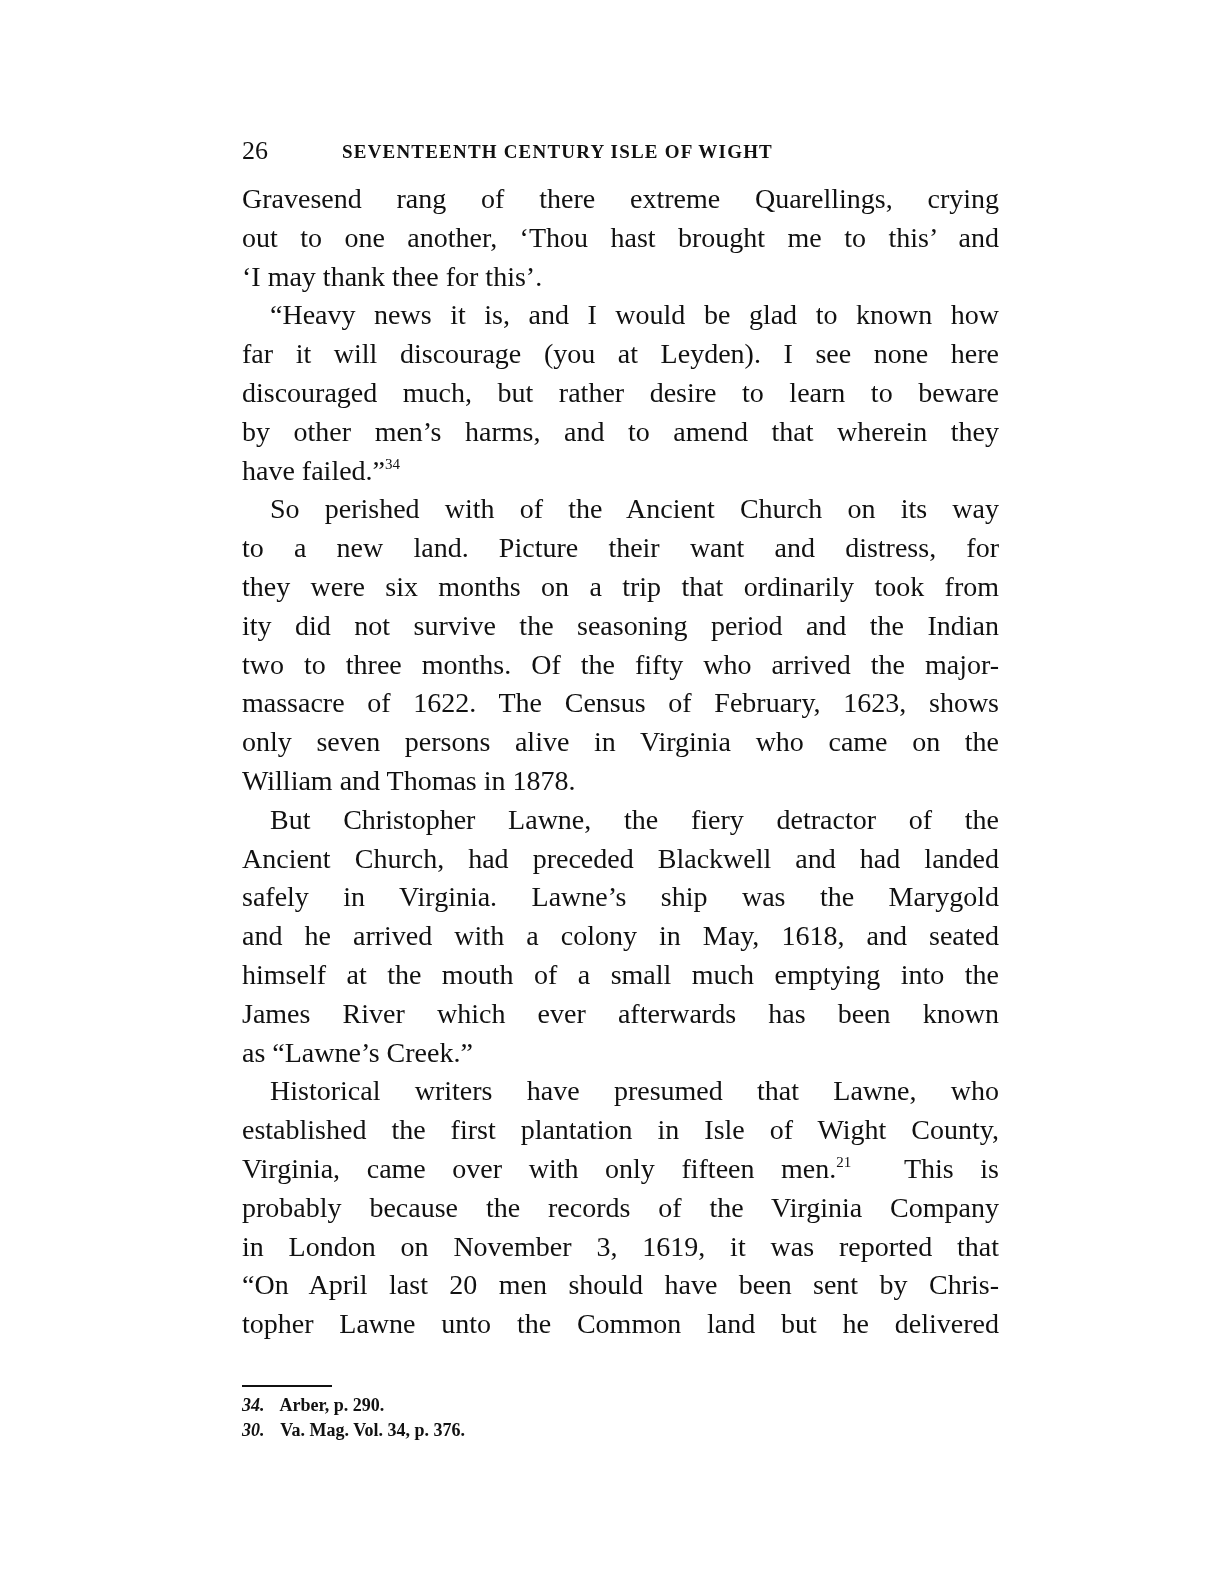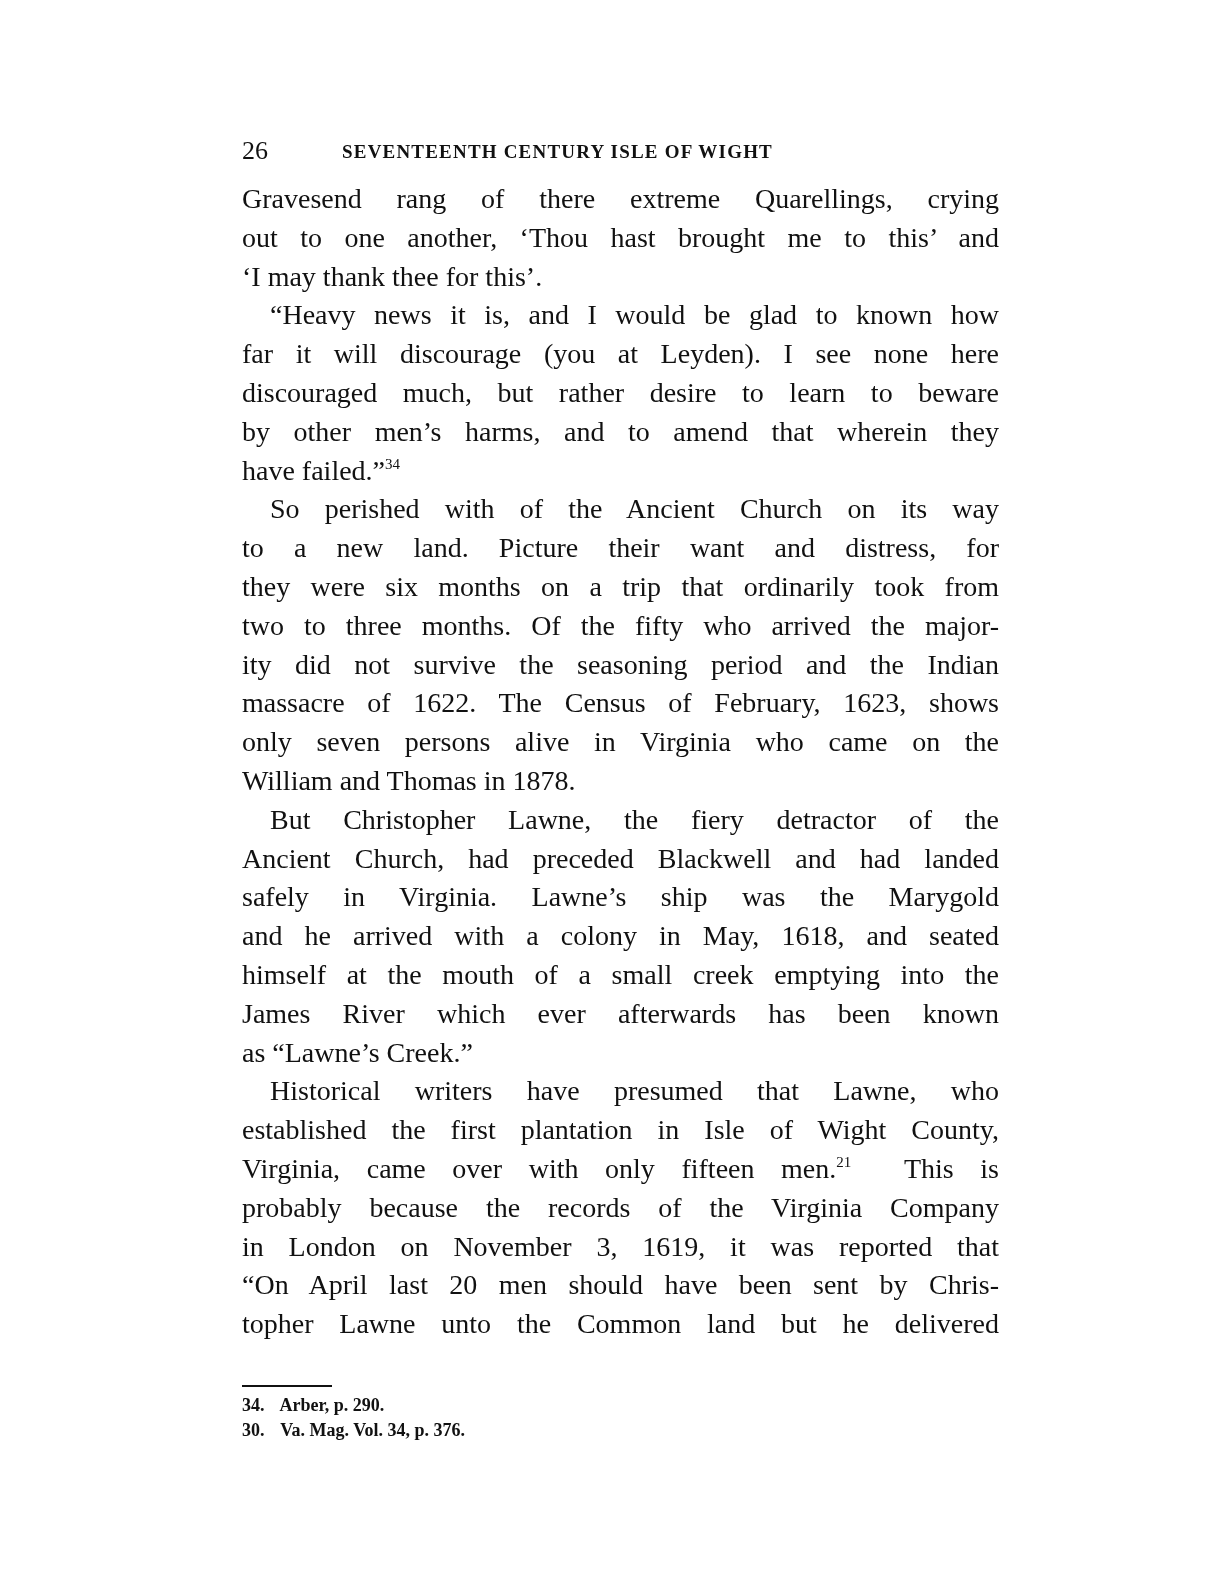--- a/index.html
+++ b/index.html
@@ -92,20 +92,21 @@
       display: block;
       height: 25px;
       line-height: 25px;
       font-size: 18px;
       font-weight: bold;
       white-space: nowrap;
     }
     .fn-num {
       display: inline-block;
       width: 34px;
+      font-style: italic;
     }
   </style>
 </head>
 <body>
 
 <div class="page">
 
   <div class="running-head">
     <span class="page-number">26</span>
     <span class="running-title">SEVENTEENTH CENTURY ISLE OF WIGHT</span>
@@ -119,31 +120,31 @@
 
     <span class="line indent">“Heavy news it is, and I would be glad to known how</span>
     <span class="line">far it will discourage (you at Leyden).  I see none here</span>
     <span class="line">discouraged much, but rather desire to learn to beware</span>
     <span class="line">by other men’s harms, and to amend that wherein they</span>
     <span class="line last"><span>have failed.”</span><sup>34</sup></span>
 
     <span class="line indent">So perished with of the Ancient Church on its way</span>
     <span class="line">to a new land.  Picture their want and distress, for</span>
     <span class="line">they were six months on a trip that ordinarily took from</span>
+    <span class="line">ity did not survive the seasoning period and the Indian</span>
     <span class="line">two to three months.  Of the fifty who arrived the major-</span>
-    <span class="line">ity did not survive the seasoning period and the Indian</span>
     <span class="line">massacre of 1622.  The Census of February, 1623, shows</span>
     <span class="line">only seven persons alive in Virginia who came on the</span>
     <span class="line last">William and Thomas in 1878.</span>
 
     <span class="line indent">But Christopher Lawne, the fiery detractor of the</span>
     <span class="line">Ancient Church, had preceded Blackwell and had landed</span>
     <span class="line">safely in Virginia.  Lawne’s ship was the Marygold</span>
     <span class="line">and he arrived with a colony in May, 1618, and seated</span>
-    <span class="line">himself at the mouth of a small creek emptying into the</span>
+    <span class="line">himself at the mouth of a small much emptying into the</span>
     <span class="line">James River which ever afterwards has been known</span>
     <span class="line last">as “Lawne’s Creek.”</span>
 
     <span class="line indent">Historical writers have presumed that Lawne, who</span>
     <span class="line">established the first plantation in Isle of Wight County,</span>
     <span class="line"><span>Virginia, came over with only fifteen men.</span><sup>21</sup><span style="white-space:pre">  This is</span></span>
     <span class="line">probably because the records of the Virginia Company</span>
     <span class="line">in London on November 3, 1619, it was reported that</span>
     <span class="line">“On April last 20 men should have been sent by Chris-</span>
     <span class="line">topher Lawne unto the Common land but he delivered</span>

